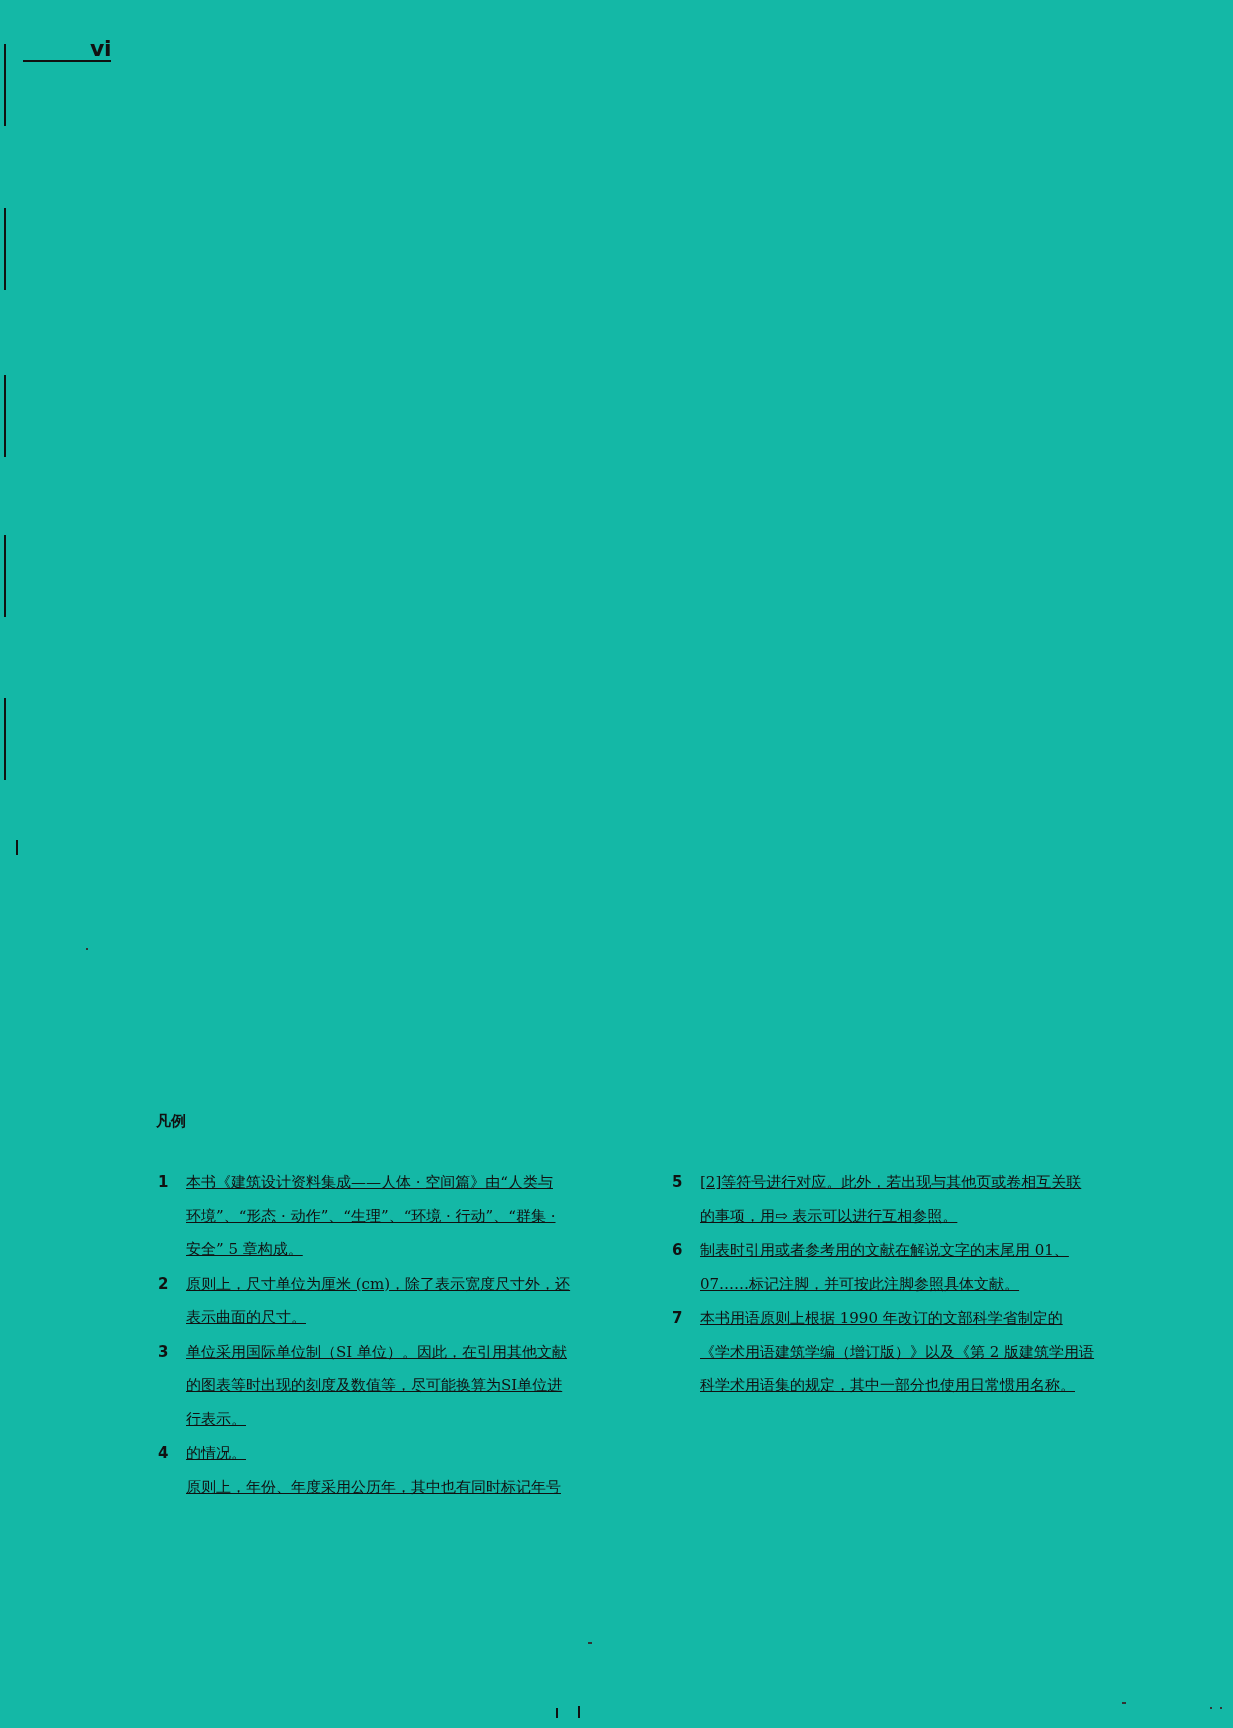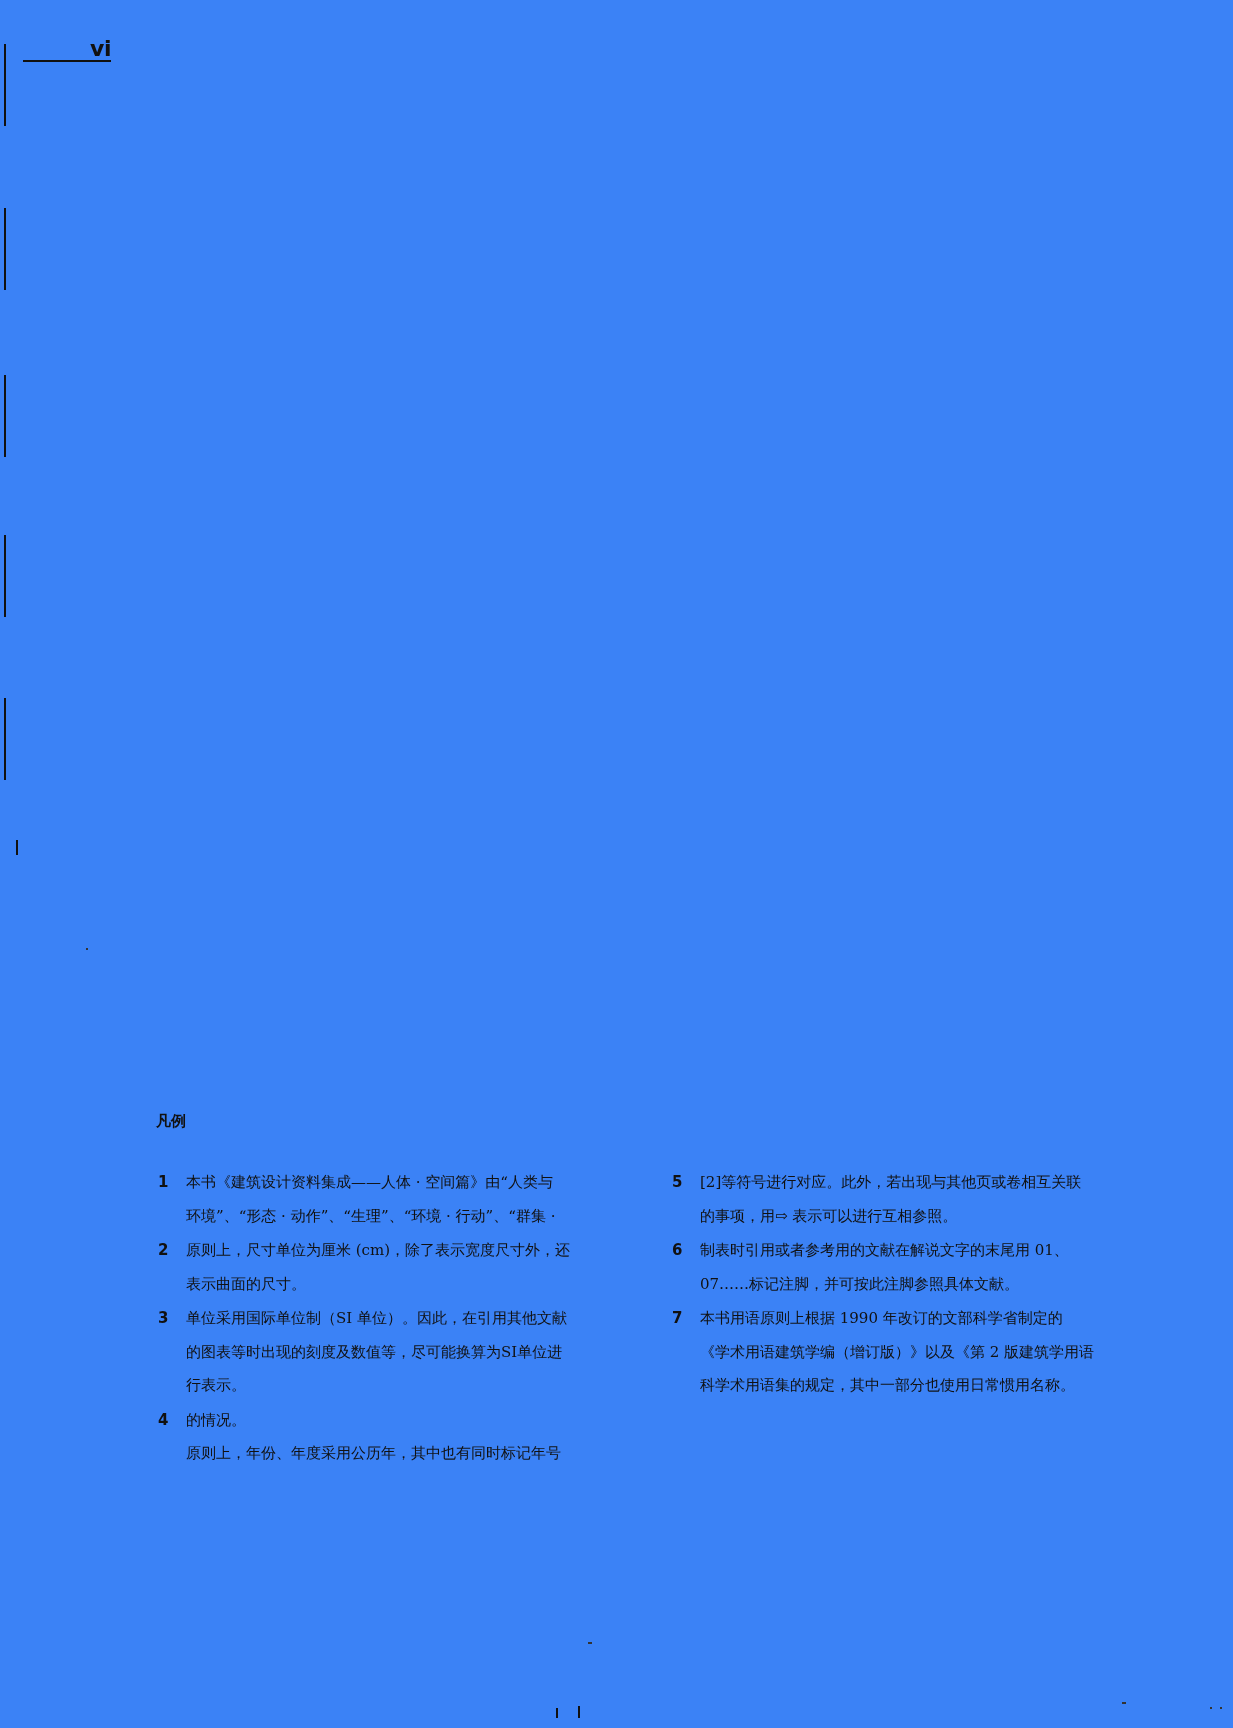--- a/index.html
+++ b/index.html
@@ -1,18 +1,18 @@
 <!DOCTYPE html>
 <html><head>
 <meta charset="utf-8">
 <style>
   html, body { margin: 0; padding: 0; background: #ffffff; }
   body { width: 1233px; height: 1728px; position: relative; overflow: hidden;
          font-family: "DejaVu Serif", "Liberation Serif", serif; color: #111; }
-  .page { position: absolute; left: 0; top: 0; width: 1233px; height: 1728px; background: #3b82f6; }
+  .page { position: absolute; left: 0; top: 0; width: 1233px; height: 1728px; background: #14b8a6; }
 
   .margin-line { position: absolute; left: 4px; width: 2px; background: #111; }
   .margin-mark { position: absolute; width: 2px; background: #111; }
 
   .folio { position: absolute; left: 23px; top: 36px; width: 88px; height: 24px;
            border-bottom: 2px solid #111; }
   .folio-num { position: absolute; right: 0; bottom: 0; font-family: "DejaVu Sans", "Liberation Sans", sans-serif;
                font-weight: bold; font-size: 22px; line-height: 22px; letter-spacing: -0.5px; }
 
   .section-title { position: absolute; left: 156px; top: 1108px;
@@ -20,21 +20,21 @@
                    font-weight: bold; font-size: 15px; line-height: 26px; }
 
   .col { position: absolute; top: 1166px; width: 500px; }
   .col-left { left: 156px; }
   .col-right { left: 670px; }
 
   .item { position: relative; padding-left: 30px; margin-bottom: 1px; }
   .item-num { position: absolute; left: 2px; top: 0; font-family: "DejaVu Sans", "Liberation Sans", sans-serif;
               font-weight: bold; font-size: 15px; line-height: 33px; }
   .item-text { display: block; font-size: 15px; line-height: 33.5px; text-align: justify; }
-  .item-text .ln { display: block; white-space: nowrap; }
+  .item-text .ln { display: block; white-space: nowrap; text-decoration: underline; }
 
   .speck { position: absolute; width: 2px; height: 2px; background: #333; }
 </style>
 </head>
 <body>
 
 <div class="page">
 
   <div class="margin-line" style="top:44px;height:82px;"></div>
   <div class="margin-line" style="top:208px;height:82px;"></div>
@@ -48,20 +48,21 @@
   </div>
 
   <div class="section-title">凡例</div>
 
   <div class="col col-left">
     <div class="item">
       <span class="item-num">1</span>
       <span class="item-text">
         <span class="ln">本书《建筑设计资料集成——人体 · 空间篇》由“人类与</span>
         <span class="ln">环境”、“形态 · 动作”、“生理”、“环境 · 行动”、“群集 ·</span>
+        <span class="ln">安全” 5 章构成。</span>
       </span>
     </div>
     <div class="item">
       <span class="item-num">2</span>
       <span class="item-text">
         <span class="ln">原则上，尺寸单位为厘米 (cm)，除了表示宽度尺寸外，还</span>
         <span class="ln">表示曲面的尺寸。</span>
       </span>
     </div>
     <div class="item">

